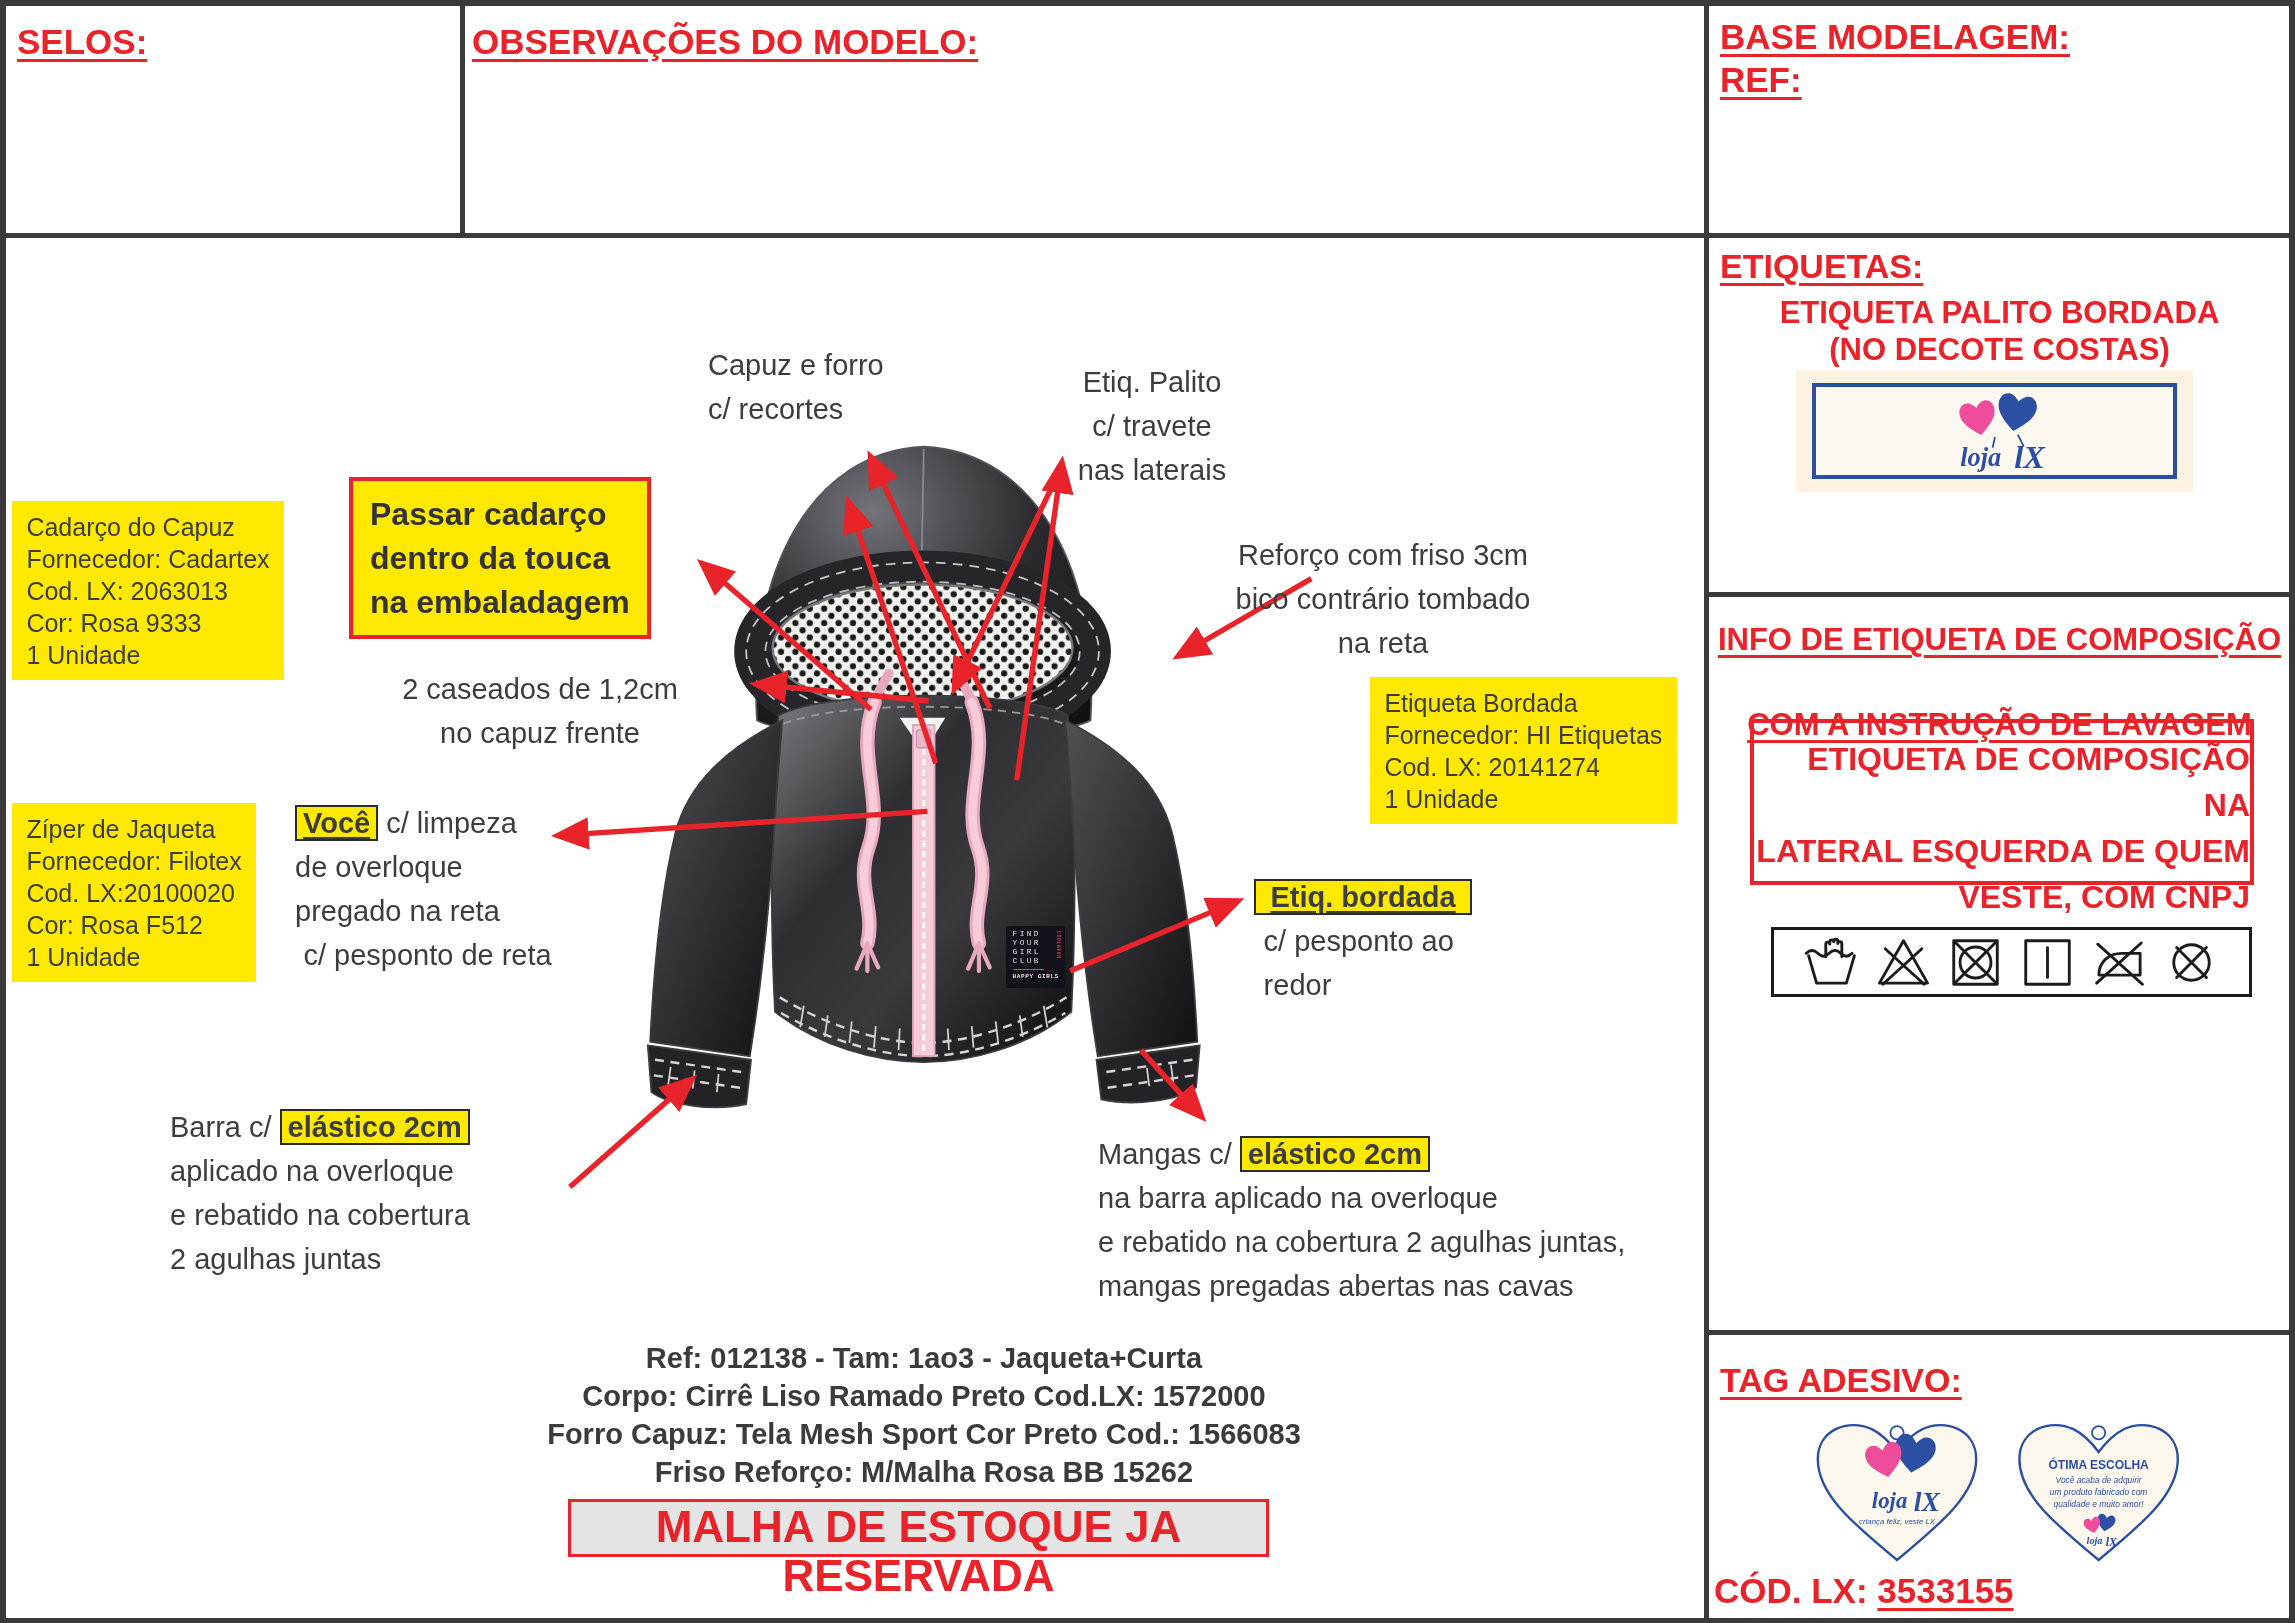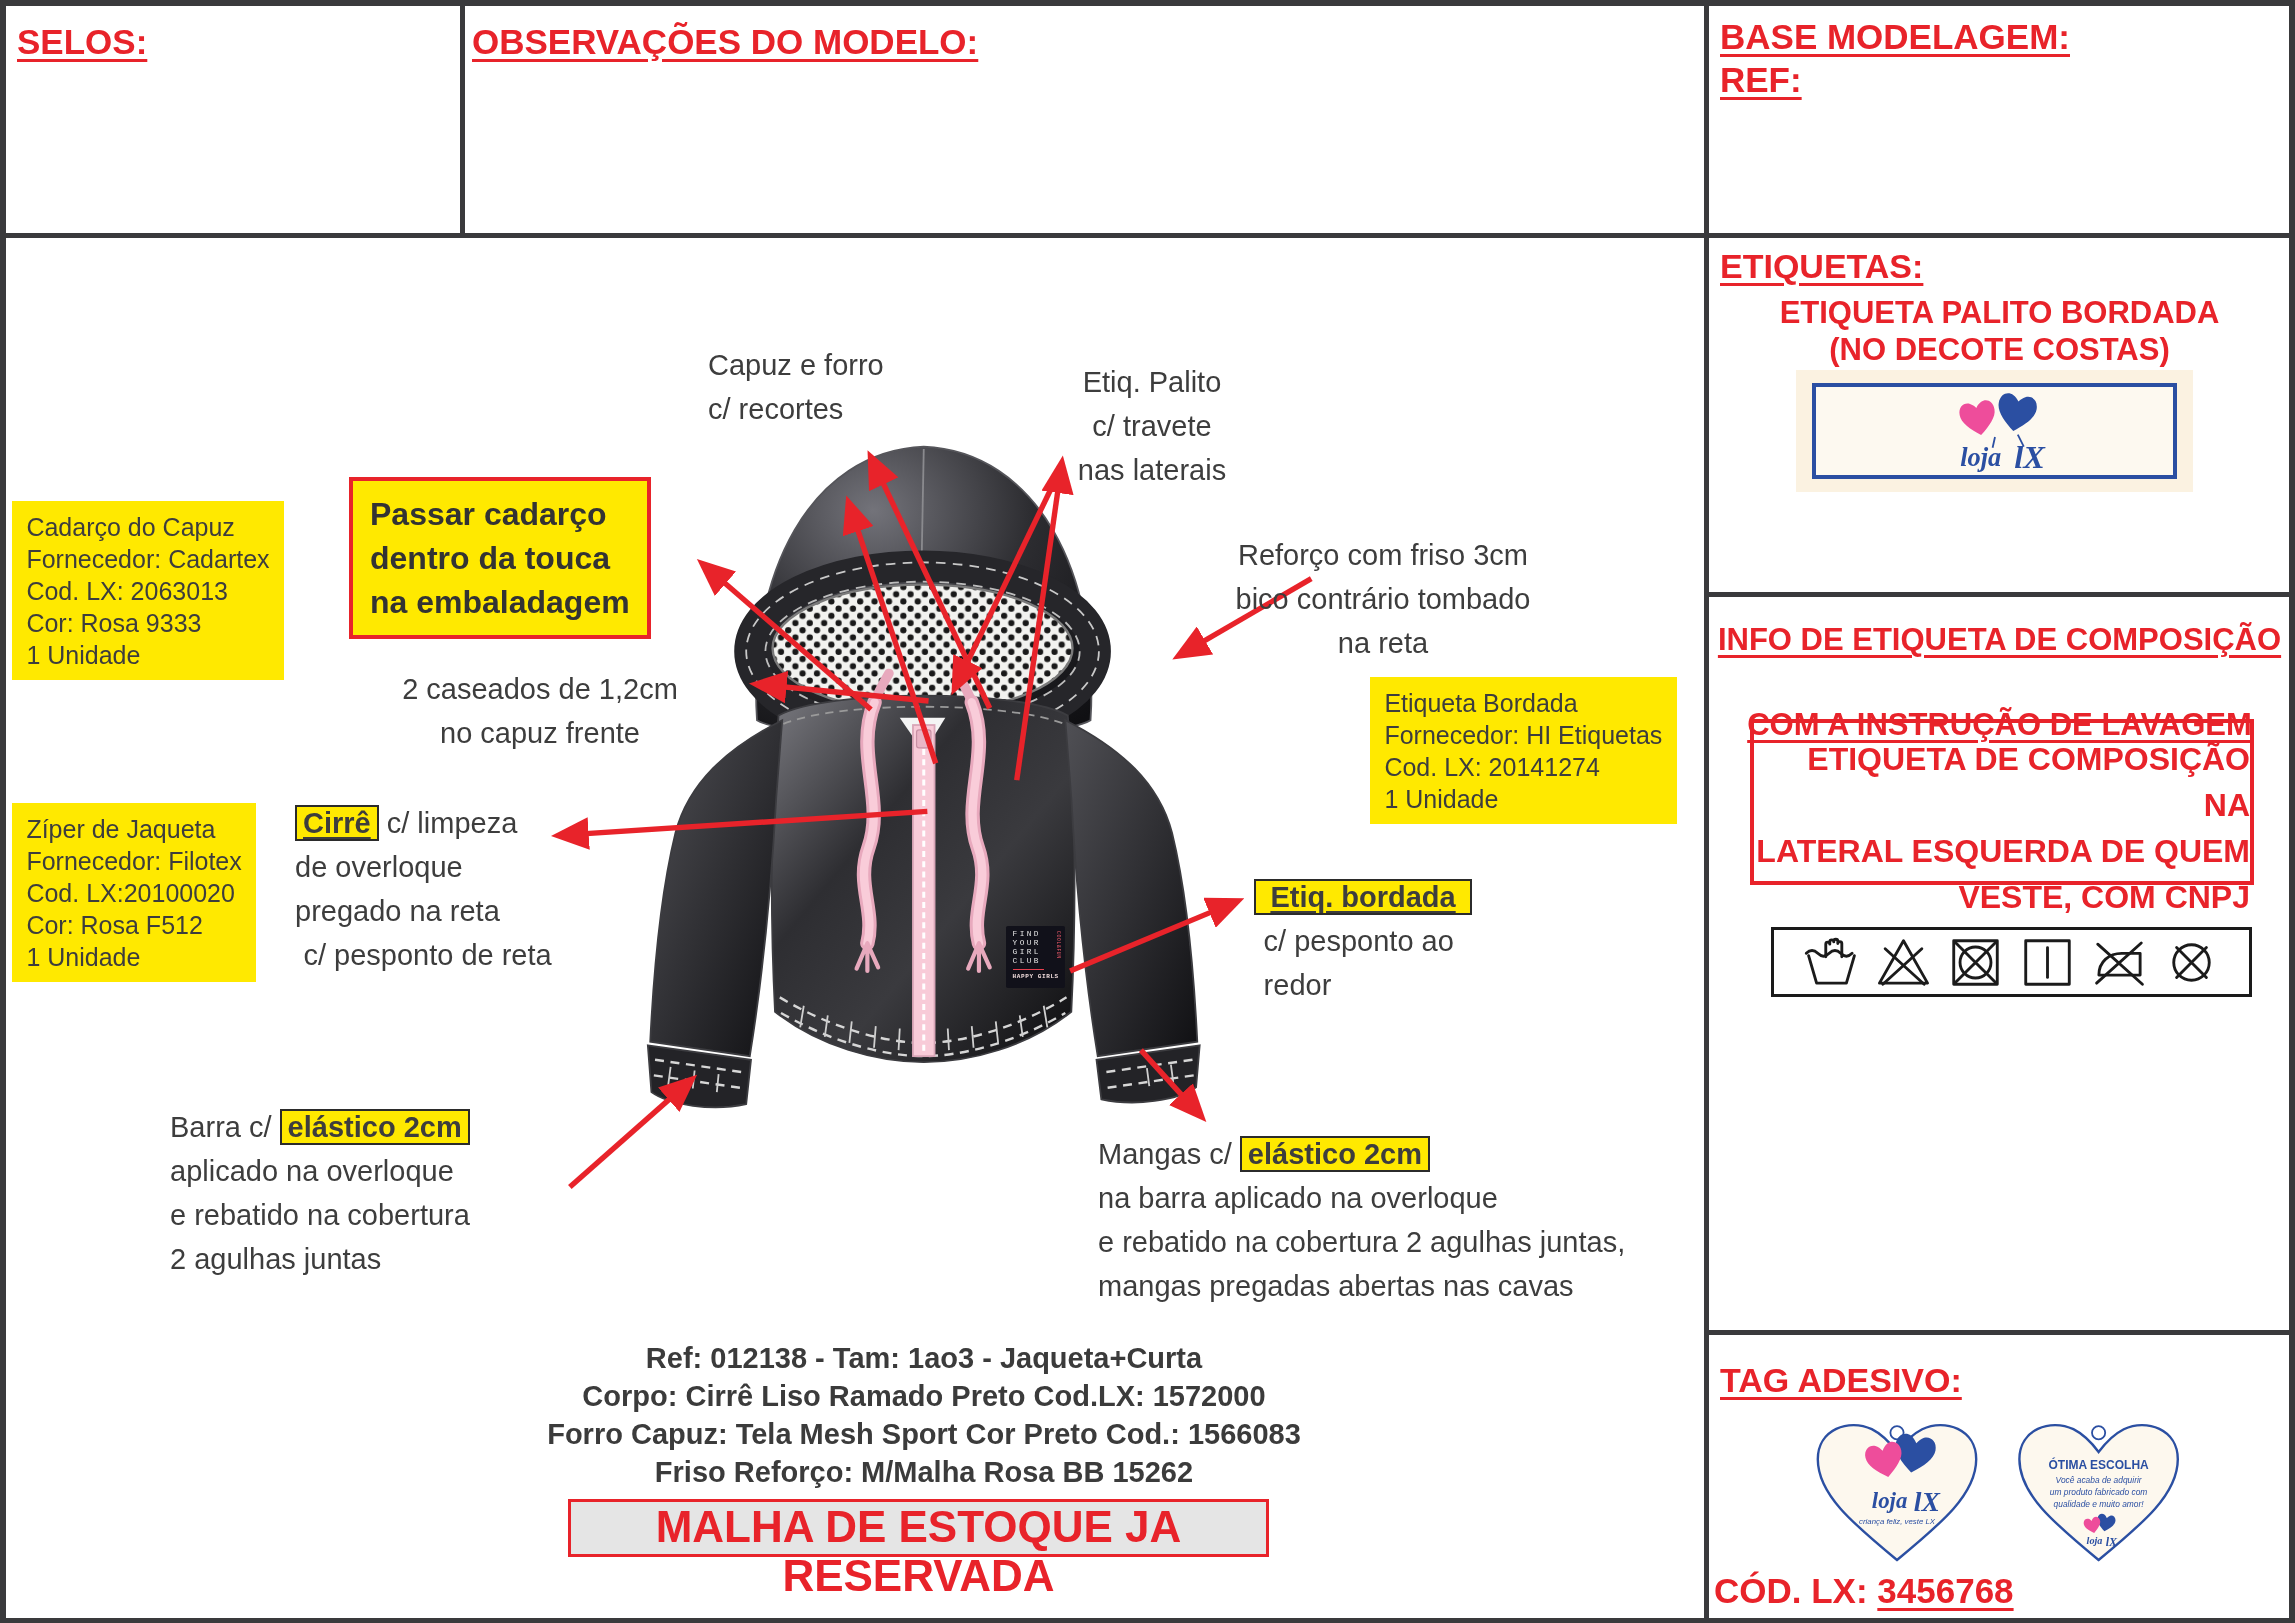--- a/index.html
+++ b/index.html
@@ -170,21 +170,21 @@
   <div>no capuz frente</div>
 </div>
 
 <div class="redboxnote" style="left:349px;top:477px;">
   <div>Passar cadarço</div>
   <div>dentro da touca</div>
   <div>na embaladagem</div>
 </div>
 
 <div class="ann" style="left:295px;top:801px;">
-  <div><span class="hlu">Cirrê</span><span> c/ limpeza</span></div>
+  <div><span class="hlu">Você</span><span> c/ limpeza</span></div>
   <div>de overloque</div>
   <div>pregado na reta</div>
   <div style="padding-left:8.4px;">c/ pesponto de reta</div>
 </div>
 
 <div class="ann" style="left:1254px;top:875px;">
   <div><span class="hlu" style="padding:0 14.4px;">Etiq. bordada</span></div>
   <div style="padding-left:9.6px;">c/ pesponto ao</div>
   <div style="padding-left:9.6px;">redor</div>
 </div>
@@ -316,14 +316,14 @@
     <text x="150" y="170" text-anchor="middle" font-size="14" font-style="italic" fill="#2b4fa2">qualidade e muito amor!</text>
     <g transform="translate(150,200)">
       <path d="M8,-38 C14,-41 22,-37 22,-27 C22,-18 13,-9 1,0 C-11,-9 -20,-18 -20,-27 C-20,-37 -12,-41 -6,-38 C-3,-36.5 -1,-34 1,-31 C3,-34 5,-36.5 8,-38 Z" transform="translate(9,10) rotate(10) scale(0.72)" fill="#2b4fa2"></path>
       <path d="M8,-38 C14,-41 22,-37 22,-27 C22,-18 13,-9 1,0 C-11,-9 -20,-18 -20,-27 C-20,-37 -12,-41 -6,-38 C-3,-36.5 -1,-34 1,-31 C3,-34 5,-36.5 8,-38 Z" transform="translate(-8,13) rotate(-12) scale(0.66)" fill="#ee4d9b"></path>
       <text x="-20" y="32" font-family="Liberation Serif,serif" font-style="italic" font-weight="bold" font-size="17" fill="#2b4fa2">loja</text>
       <text x="12" y="34" font-family="Liberation Serif,serif" font-style="italic" font-weight="bold" font-size="20" fill="#2b4fa2">lX</text>
     </g>
   </g>
 </svg>
 
-<div class="codlx"><span>CÓD. LX: </span><u>3456768</u></div>
+<div class="codlx"><span>CÓD. LX: </span><u>3533155</u></div>
 
 
 </body></html>

